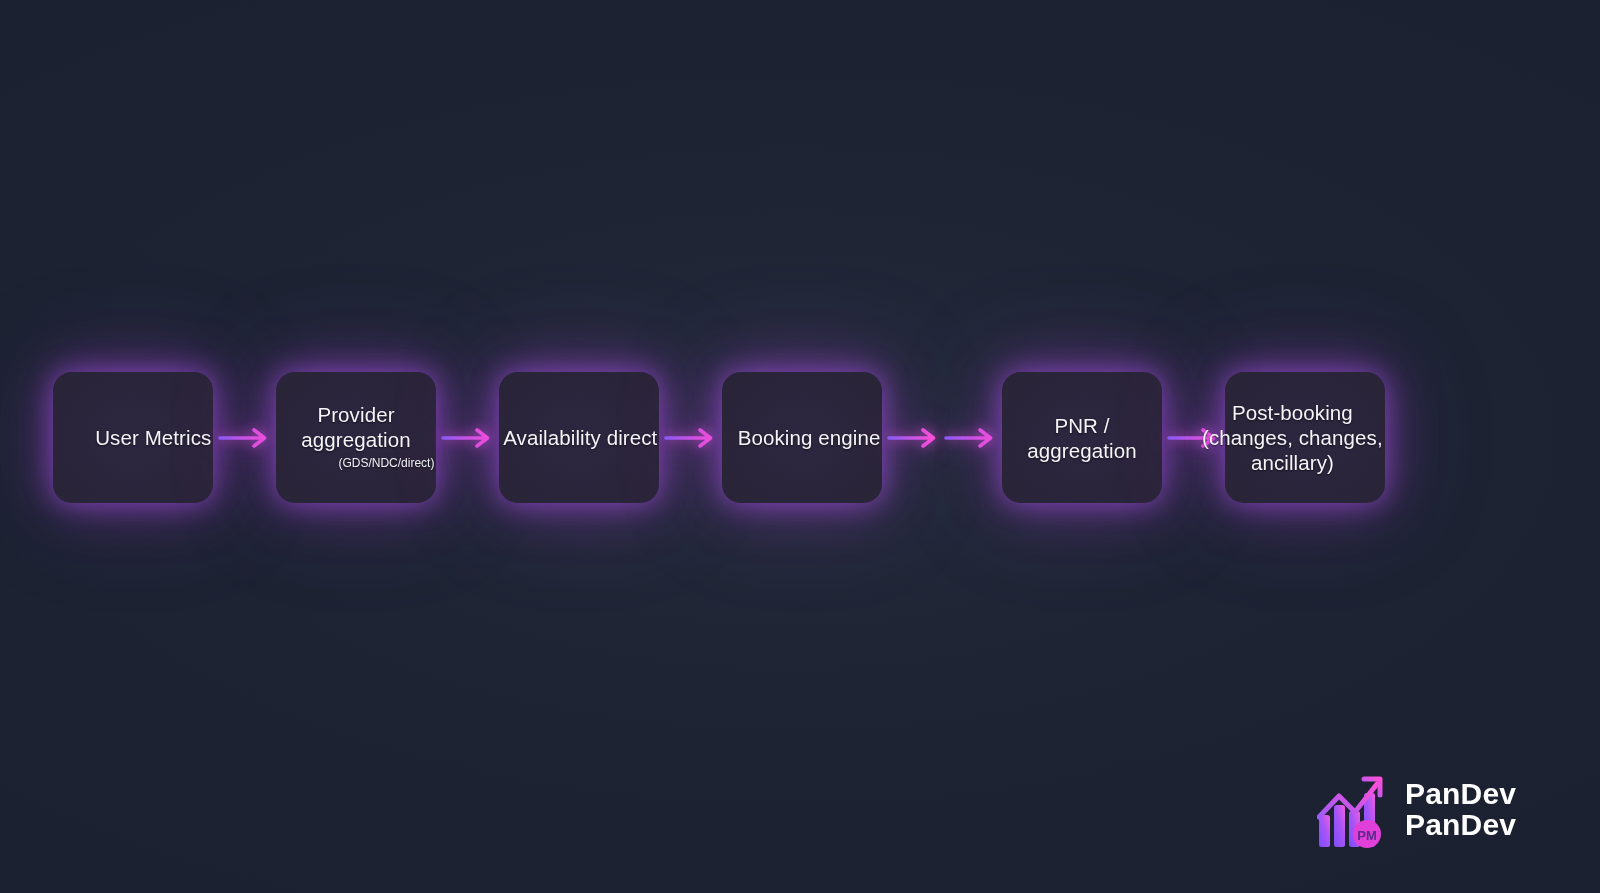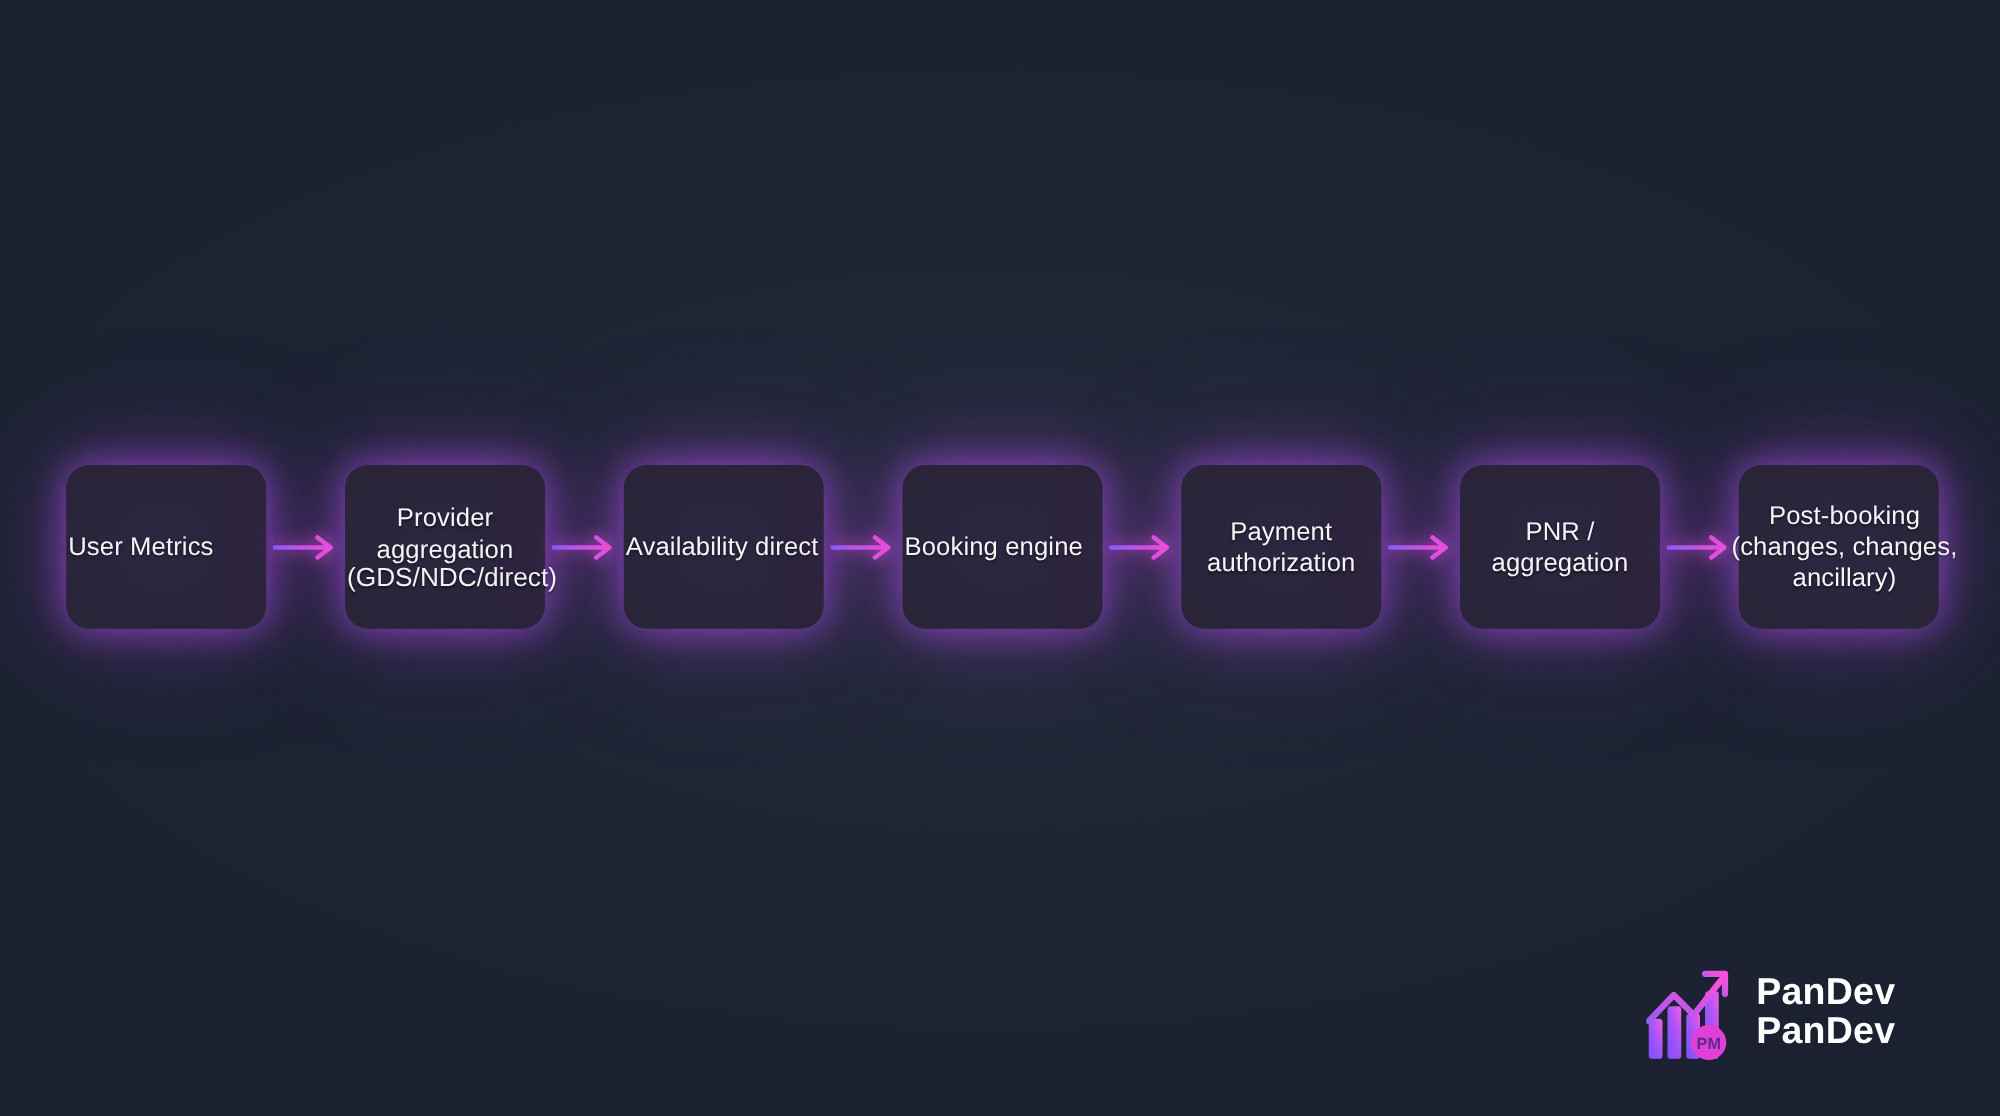--- a/index.html
+++ b/index.html
@@ -47,39 +47,39 @@
            drop-shadow(0 0 48px rgba(150,60,220,.18));
   }
 
   .node-inner {
     width:100%; height:100%;
     border-radius:18.6px;
     background:
       radial-gradient(120% 130% at 50% 50%, #2c2640 0%, #2a2438 55%, #272134 100%);
     display:flex;
     flex-direction:column;
-    align-items:flex-start;
+    align-items:flex-end;
     justify-content:center;
     text-align:center;
     padding:4px 2px;
   }
 
   .node-label {
     color:#f5f5f7;
     font-size:20.5px;
     line-height:25px;
     letter-spacing:.1px;
     white-space:nowrap;
     text-shadow:0 1px 2px rgba(0,0,0,.55);
   }
   .node-label.wrapped { white-space:normal; }
 
   .node-sub {
     color:#f2f2f5;
-    font-size:21px;
+    font-size:12px;
     line-height:22px;
     white-space:nowrap;
     text-shadow:0 1px 2px rgba(0,0,0,.55);
   }
 
   
   .node-label.overflow {
     white-space:normal;
     width:182px;
     margin-left:-8px;
@@ -200,25 +200,20 @@
         <defs>
           <linearGradient id="ag4" x1="0" y1="0" x2="1" y2="0">
             <stop offset="0" stop-color="#8b5cf6"></stop>
               <stop offset="1" stop-color="#ff4fd8"></stop>
           </linearGradient>
         </defs>
         <path d="M1 11 H44 M35 3 L45.5 11 L35 19" fill="none" stroke="url(#ag4)" stroke-width="3.6" stroke-linecap="round" stroke-linejoin="round"></path>
       </svg>
     </div>
 
-    <div class="node">
-      <div class="node-inner">
-        <div class="node-label wrapped">Payment authorization</div>
-      </div>
-    </div>
 
     <div class="arrow">
       <svg width="52" height="22" viewBox="0 0 52 22">
         <defs>
           <linearGradient id="ag5" x1="0" y1="0" x2="1" y2="0">
             <stop offset="0" stop-color="#8b5cf6"></stop>
               <stop offset="1" stop-color="#ff4fd8"></stop>
           </linearGradient>
         </defs>
         <path d="M1 11 H44 M35 3 L45.5 11 L35 19" fill="none" stroke="url(#ag5)" stroke-width="3.6" stroke-linecap="round" stroke-linejoin="round"></path>

